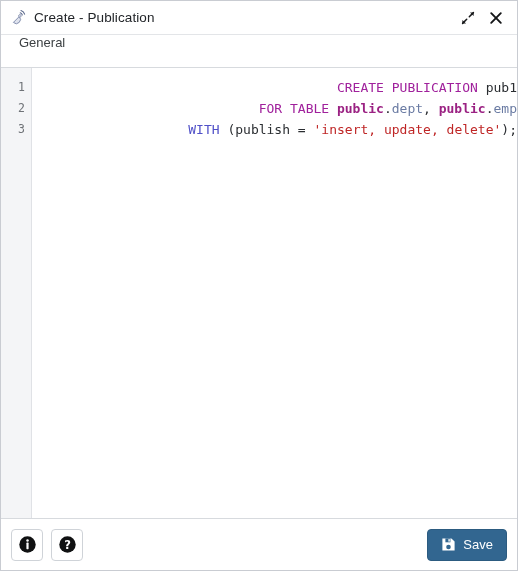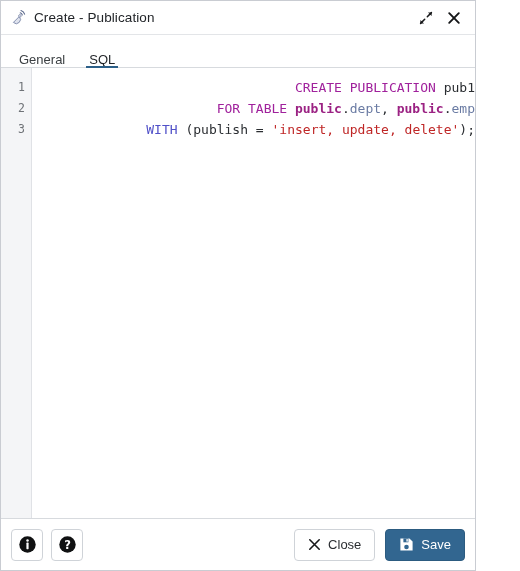--- a/index.html
+++ b/index.html
@@ -10,21 +10,21 @@
     width: 520px;
     height: 571px;
     background: #ffffff;
     font-family: "Liberation Sans", sans-serif;
     -webkit-font-smoothing: antialiased;
     overflow: hidden;
   }
 
   #app {
     position: relative;
-    width: 476px;
+    width: 518px;
     height: 571px;
     box-sizing: border-box;
     border: 1px solid #c9ccd2;
     background: #1d4ed8;
     display: flex;
     flex-direction: column;
   }
 
   
   .titlebar {
@@ -64,21 +64,21 @@
     padding: 0;
     margin-left: 6px;
   }
   .win-btn svg { display: block; }
 
   
   .tabbar {
     height: 33px;
     min-height: 33px;
     display: flex;
-    align-items: flex-end;
+    align-items: flex-start;
     padding: 0 6px;
     background: #ffffff;
     border-bottom: 1px solid #d7dade;
     box-sizing: border-box;
   }
   .tab {
     position: relative;
     display: flex;
     align-items: center;
     padding: 0 12px;
@@ -230,21 +230,20 @@
     </button>
     <button class="win-btn" title="Close window">
       <svg width="14" height="14" viewBox="0 0 14 14" aria-hidden="true">
         <path d="M2.2 2.2 L11.8 11.8 M11.8 2.2 L2.2 11.8" stroke="#141517" stroke-width="1.9" stroke-linecap="round"></path>
       </svg>
     </button>
   </div>
 
   <div class="tabbar">
     <button class="tab">General</button>
-    <button class="tab active">SQL</button>
   </div>
 
   <div class="editor">
     <div class="gutter">
       <span class="ln">1</span>
       <span class="ln">2</span>
       <span class="ln">3</span>
     </div>
     <div class="code" id="code-area">
         <span class="cl"><span class="tk-kw">CREATE PUBLICATION </span><span class="tk-plain">pub1</span></span>
@@ -268,28 +267,20 @@
         <span>
           <svg width="19" height="19" viewBox="0 0 19 19" aria-hidden="true">
             <circle cx="9.5" cy="9.5" r="8.2" fill="#101112"></circle>
             <text x="9.5" y="13.9" text-anchor="middle" font-family="DejaVu Sans, sans-serif" font-size="11.5" font-weight="bold" fill="#ffffff">?</text>
           </svg>
         </span>
       </button>
     </div>
 
     <div class="footer-right">
-      <button class="btn">
-        <span>
-          <svg width="13" height="13" viewBox="0 0 13 13" aria-hidden="true">
-            <path d="M1.8 1.8 L11.2 11.2 M11.2 1.8 L1.8 11.2" stroke="#18191b" stroke-width="1.6" stroke-linecap="round"></path>
-          </svg>
-        </span>
-        <span>Close</span>
-      </button>
 
 
       <button class="btn primary">
         <span>
           <svg width="15" height="15" viewBox="0 0 15 15" aria-hidden="true">
             <path d="M1.4 1.4 h9.0 l3.2 3.2 v9.0 h-12.2 Z" fill="#ffffff"></path>
             <rect x="4.4" y="1.4" width="5.0" height="3.9" fill="#326690"></rect>
             <rect x="7.4" y="2.1" width="1.4" height="2.5" fill="#ffffff"></rect>
             <circle cx="7.5" cy="10.0" r="2.3" fill="#326690"></circle>
           </svg>

